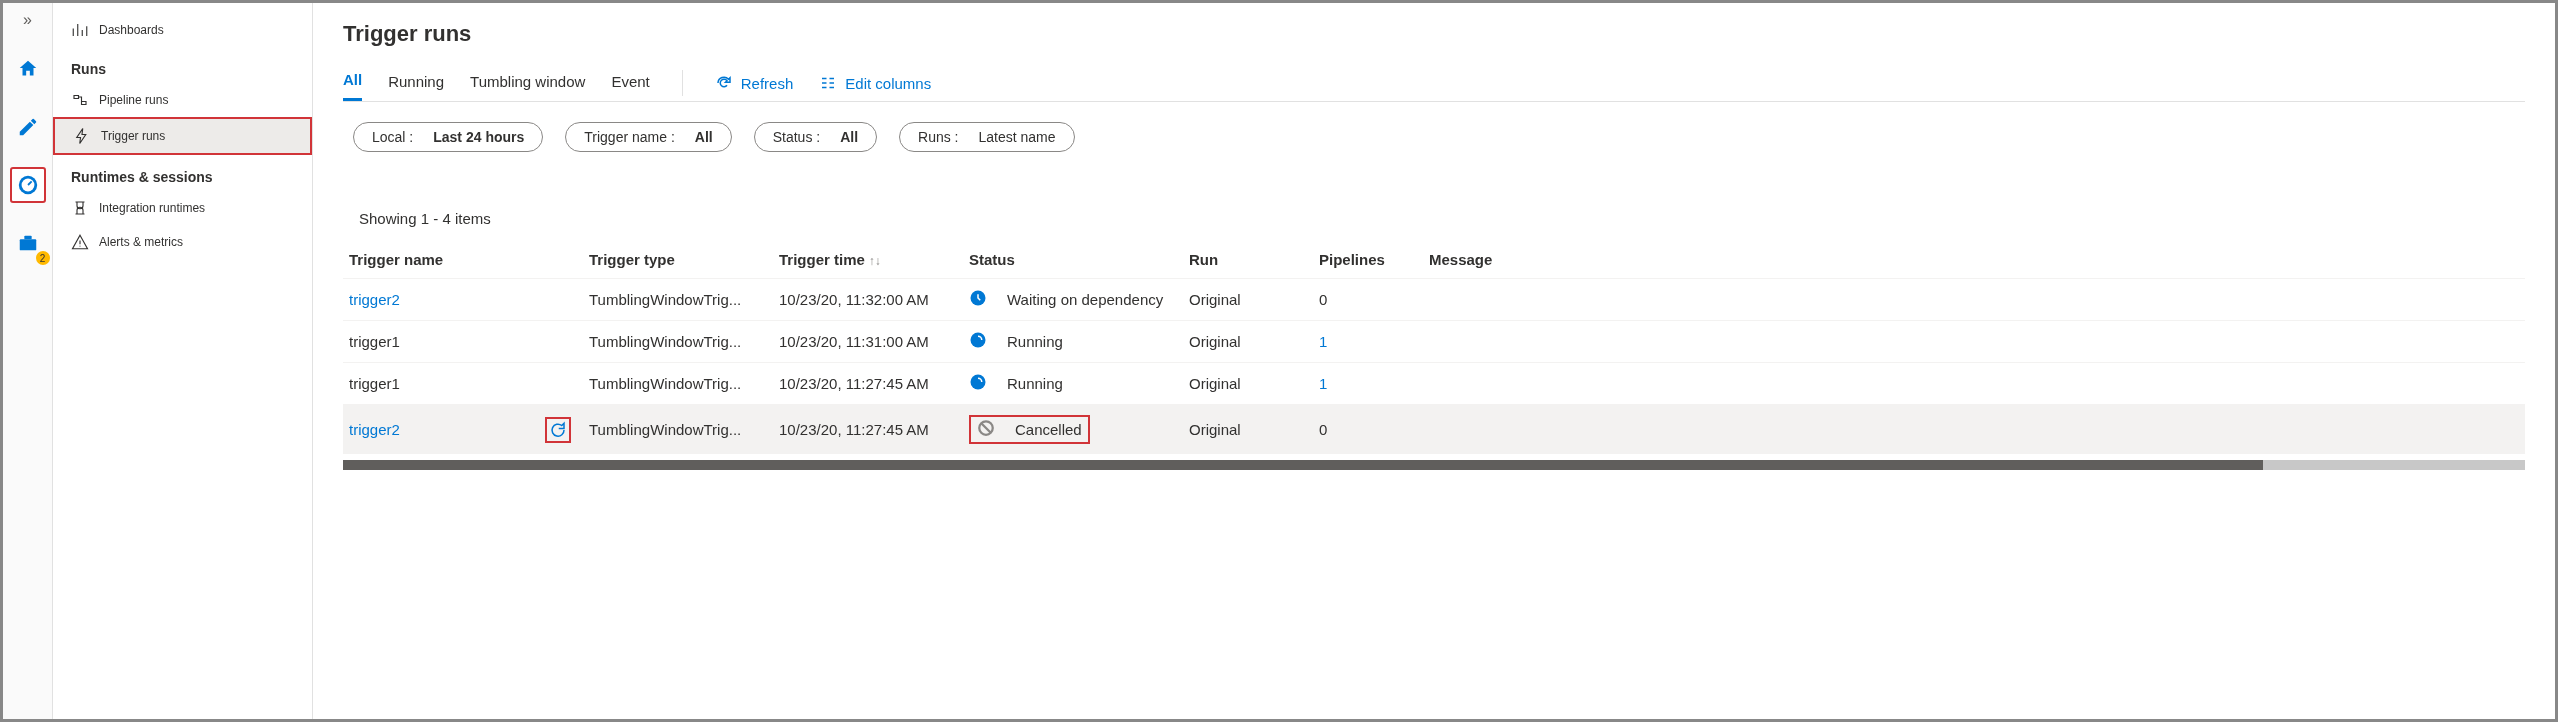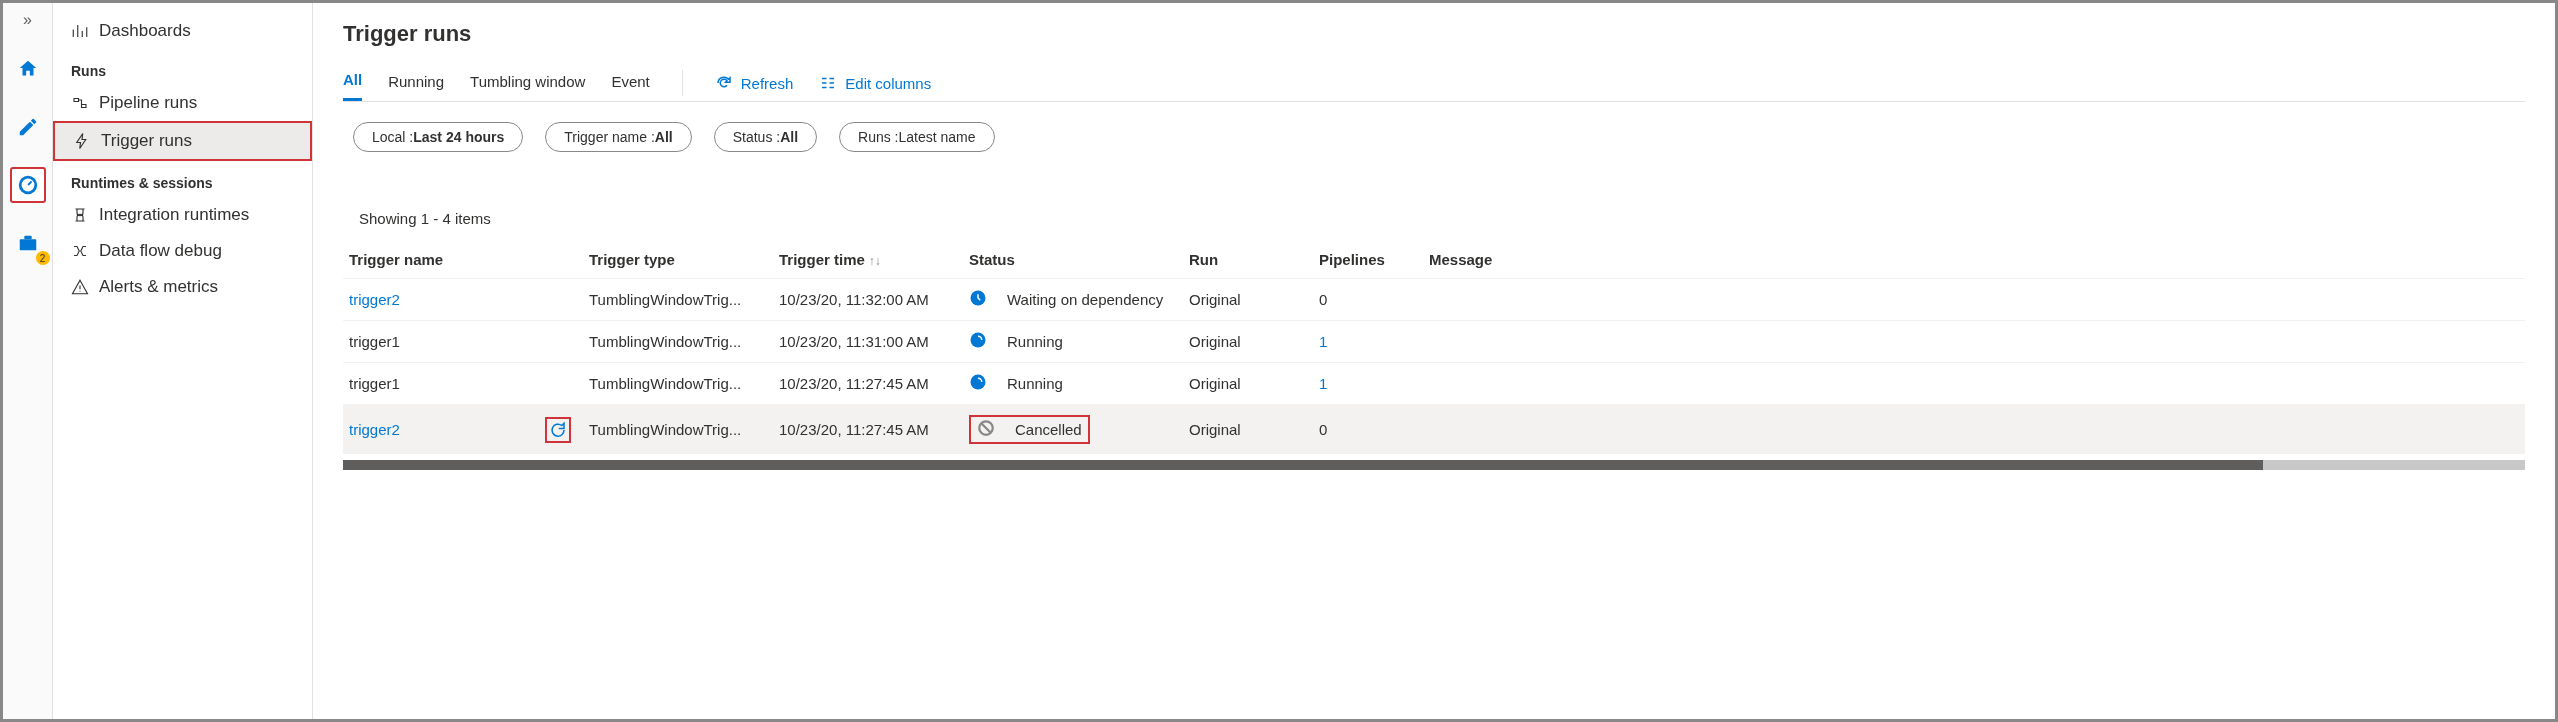--- a/index.html
+++ b/index.html
@@ -6,34 +6,34 @@
 body { font-family: "Segoe UI", sans-serif; font-size: 14px; color: #323130; background: #fff; width: 2558px; height: 722px; overflow: hidden; transform-origin: top left; }
 .app { display: flex; height: 100%; border: 3px solid #888; }
 .rail { width: 50px; background: #fafafa; border-right: 1px solid #e1e1e1; display: flex; flex-direction: column; align-items: center; padding-top: 8px; gap: 22px; }
 .rail .expand { font-size: 16px; color: #605e5c; cursor: pointer; }
 .rail .ritem { width: 36px; height: 36px; display: flex; align-items: center; justify-content: center; border-radius: 3px; }
 .rail .ritem.sel { border: 2px solid #d13438; background: #fff; }
 .rail svg { width: 22px; height: 22px; }
 .badge { position: relative; }
 .badge::after { content: attr(data-badge); position: absolute; bottom: -4px; right: -4px; background: #ffb900; color: #323130; font-size: 10px; width: 14px; height: 14px; border-radius: 50%; display: flex; align-items: center; justify-content: center; }
 .sidebar { width: 260px; border-right: 1px solid #e1e1e1; padding: 10px 0; }
-.sidebar .sitem { display: flex; align-items: center; gap: 10px; padding: 8px 18px; cursor: pointer; font-size: 17px; color: #323130; }
+.sidebar .sitem { display: flex; align-items: center; gap: 10px; padding: 8px 18px; cursor: pointer; font-size: 12px; color: #323130; }
 .sidebar .sitem.active { background: #edebe9; border: 2px solid #d13438; }
 .sidebar .shead { font-size: 14px; font-weight: 600; color: #323130; padding: 14px 18px 6px; }
 .sidebar svg { width: 18px; height: 18px; flex-shrink: 0; }
 .main { flex: 1; padding: 18px 30px 8px; display: flex; flex-direction: column; }
 h1 { font-size: 22px; font-weight: 600; margin-bottom: 18px; }
 .tabsrow { display: flex; align-items: center; gap: 26px; border-bottom: 1px solid #e1e1e1; margin-bottom: 20px; }
 .tab { padding: 6px 0 10px; color: #323130; cursor: pointer; font-size: 15px; }
 .tab.active { color: #0078d4; border-bottom: 3px solid #0078d4; font-weight: 600; }
 .tsep { width: 1px; height: 26px; background: #e1e1e1; margin: 0 6px; }
 .action { display: flex; align-items: center; gap: 8px; color: #0078d4; cursor: pointer; font-size: 15px; }
 .action svg { width: 18px; height: 18px; }
 .pills { display: flex; gap: 22px; margin-bottom: 18px; padding-left: 10px; }
-.pill { border: 1px solid #8a8886; border-radius: 20px; padding: 6px 18px; font-size: 14px; cursor: pointer; display: flex; gap: 0; }
+.pill { border: 1px solid #8a8886; border-radius: 20px; padding: 6px 18px; font-size: 14px; cursor: pointer; display: flex; gap: 20px; }
 .pill .pv { font-weight: 600; }
 .pill .pv.normal { font-weight: 400; }
 .showing { font-size: 15px; color: #323130; padding-left: 16px; margin-bottom: 14px; margin-top: 40px; }
 .table { width: 100%; }
 .thead, .trow { display: grid; grid-template-columns: 240px 190px 190px 220px 130px 110px 1fr; align-items: center; padding: 10px 6px; }
 .thead { font-weight: 600; font-size: 15px; }
 .trow { border-top: 1px solid #f3f2f1; font-size: 15px; }
 .trow.hover { background: #f3f2f1; }
 .tname { color: #0078d4; cursor: pointer; display: flex; align-items: center; justify-content: space-between; padding-right: 18px; }
 .tname.black { color: #323130; cursor: default; }
@@ -101,26 +101,20 @@
     </div>
     <div class="shead">Runtimes &amp; sessions</div>
     <div class="sitem">
       <svg viewBox="0 0 24 24">
           <path fill="none" stroke="#323130" stroke-width="1.5" d="M6 4h12M6 20h12M8 4v5a4 4 0 008 0V4M8 20v-5a4 4 0 018 0v5"></path>
         </svg>
       <span>Integration runtimes</span>
     </div>
     <div class="sitem">
       <svg viewBox="0 0 24 24">
-          <path fill="none" stroke="#323130" stroke-width="1.5" d="M4 6h4l3 6-3 6H4m16-12h-4l-3 6 3 6h4"></path>
-        </svg>
-      <span>Data flow debug</span>
-    </div>
-    <div class="sitem">
-      <svg viewBox="0 0 24 24">
           <path fill="none" stroke="#323130" stroke-width="1.5" d="M12 3l10 18H2zM12 10v5m0 2v1"></path>
         </svg>
       <span>Alerts &amp; metrics</span>
     </div>
   </div>
 
   <div class="main">
     <h1>Trigger runs</h1>
 
     <div class="tabsrow">

